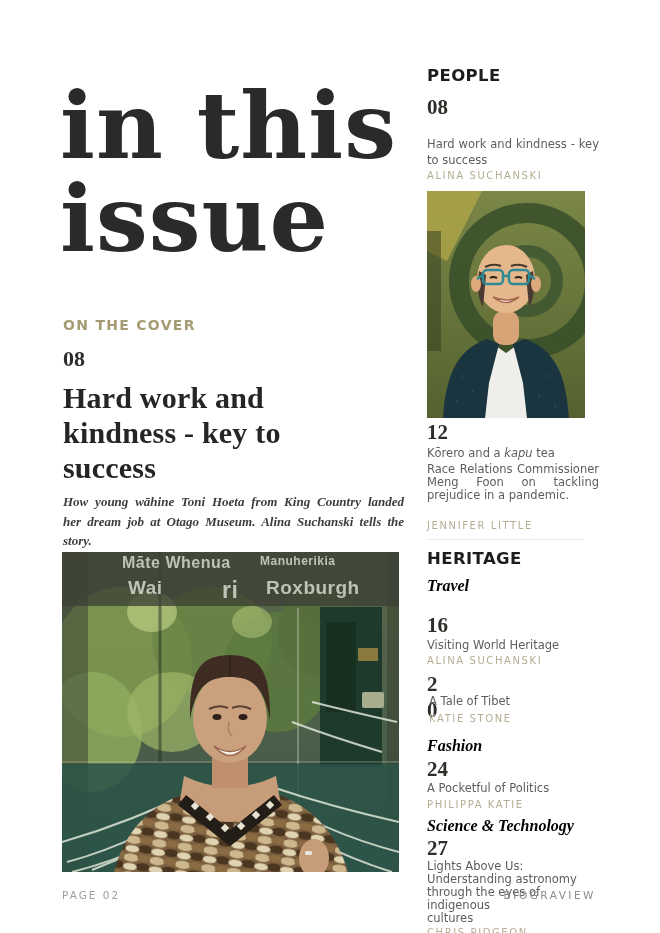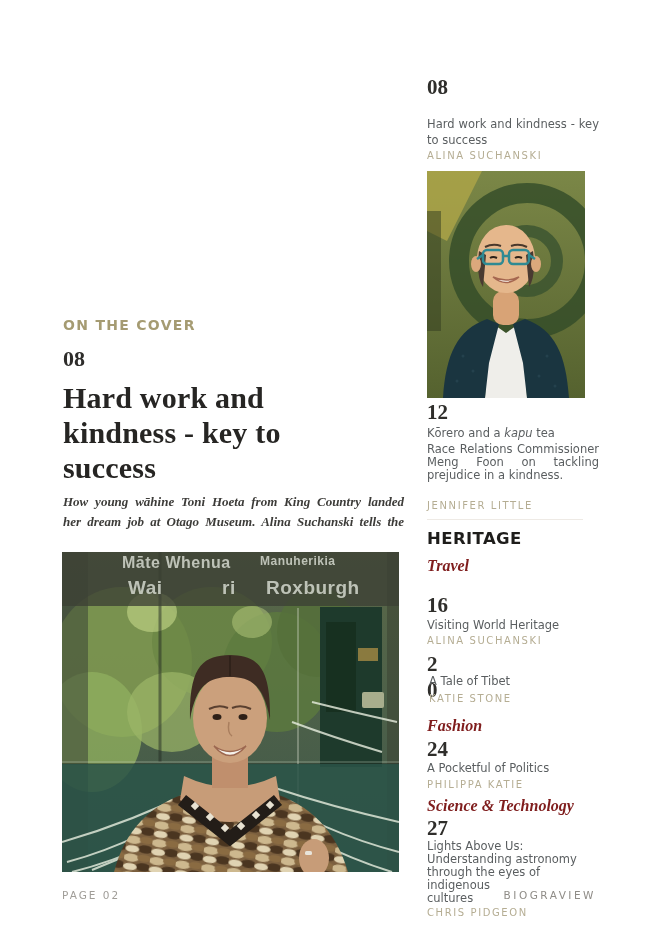--- a/index.html
+++ b/index.html
@@ -24,68 +24,71 @@
   .lede .last{display:block;text-align:left;}
 
   
   .cover-photo{position:absolute;left:62px;top:552px;width:337px;height:320px;margin:0;border-radius:32px;}
   .cover-photo svg{display:block;}
   .sign{position:absolute;font-family:"Liberation Sans",sans-serif;font-weight:700;
     color:#d9ddd3;opacity:.82;letter-spacing:.5px;pointer-events:none;}
   .s-r1a{left:60px;top:2px;font-size:16px;}
   .s-r1b{left:198px;top:2px;font-size:12px;}
   .s-r2a{left:66px;top:25px;font-size:19px;}
-  .s-r2b{left:160px;top:25px;font-size:19px;}
+  .s-r2b{left:160px;top:25px;font-size:23px;}
   .s-r2c{left:204px;top:25px;font-size:19px;}
 
   
   .right{position:absolute;left:427px;top:66px;width:170px;}
   .sec-heading{font-weight:800;font-size:16.5px;line-height:20px;letter-spacing:.4px;
     color:#1e1d1b;margin:0;}
   .num{font-family:"Liberation Serif",serif;font-weight:700;font-size:21px;line-height:24px;
     color:#2f2e2b;}
   .item-title{font-size:11.5px;line-height:15.5px;color:#5a5e60;margin:0;width:172px;}
   .item-title .jl{display:block;text-align:justify;text-align-last:justify;}
   .item-desc{font-size:11.5px;line-height:13px;color:#5a5e60;margin:0;width:172px;}
   .item-desc .jl{display:block;text-align:justify;text-align-last:justify;}
   .byline{font-size:10px;line-height:12px;letter-spacing:1.6px;color:#b5ad93;}
   .portrait{width:158px;height:227px;margin:9px 0 0;}
   .divider{border:0;border-top:1.5px solid #eeeae5;margin:7px 0 0;width:156px;}
   .subcat{font-family:"Liberation Serif",serif;font-style:italic;font-weight:700;
-    font-size:16px;line-height:18px;color:#7f1d1d;}
+    font-size:16px;line-height:18px;color:#000000;}
   .kapu-em{font-style:italic;}
 
   .wrap20{position:relative;height:58px;}
   .numwrap{width:15px;word-break:break-all;line-height:26px;}
   .overlap-title{position:absolute;left:2px;top:23px;width:162px;}
   .overlap-byline{position:absolute;left:2px;top:42px;}
 
   .mt1{margin-top:1px;}.mt2{margin-top:2px;}.mt3{margin-top:18px;}.mt4{margin-top:4px;}.mt6{margin-top:6px;}.mt8{margin-top:8px;}
   .mt9{margin-top:9px;}
   .preline{white-space:pre-line;}
 
   
   .footer-left{position:absolute;left:62px;top:889px;font-size:10.5px;letter-spacing:2px;color:#a09d98;}
   .footer-right{position:absolute;right:64px;top:889px;font-size:10.5px;letter-spacing:2.5px;color:#8f8c87;}
 </style>
 </head>
 <body>
 
 <div class="page">
 
+  <h1 class="masthead preline">in this
+issue</h1>
 
   <section class="cover">
     <div class="kicker">ON THE COVER</div>
     <div class="covernum">08</div>
     <h2 class="cover-title preline">Hard work and
 kindness - key to
 success</h2>
     <p class="lede">
       <span class="jl">How young wāhine Toni Hoeta from King Country landed</span>
       <span class="jl">her dream job at Otago Museum. Alina Suchanski tells the</span>
+      <span class="last">story.</span>
     </p>
   </section>
 
   <figure class="cover-photo">
     <svg width="337" height="320" viewBox="0 0 337 320">
       <defs>
         <linearGradient id="wbg" x1="0" y1="0" x2="0" y2="1">
           <stop offset="0" stop-color="#5a6848"></stop>
             <stop offset="1" stop-color="#3f584a"></stop>
         </linearGradient>
@@ -161,20 +164,21 @@
     </svg>
     <span class="sign s-r1a">Māte Whenua</span>
     <span class="sign s-r1b">Manuherikia</span>
     <span class="sign s-r2a">Wai</span>
     <span class="sign s-r2b">ri</span>
     <span class="sign s-r2c">Roxburgh</span>
   </figure>
 
   <aside class="right">
 
+    <h3 class="sec-heading">PEOPLE</h3>
 
     <div class="num mt9">08</div>
     <p class="item-title mt3">
       <span class="jl">Hard work and kindness - key</span>
       <span>to success</span>
     </p>
     <div class="byline mt2">ALINA SUCHANSKI</div>
 
     <figure class="portrait">
       <svg width="158" height="227" viewBox="0 0 158 227">
@@ -221,21 +225,21 @@
           <path d="M66,106 Q79,117 92,106 Q79,112 66,106 Z" fill="#fbf8f2" stroke="#a5664f" stroke-width="1.5"></path>
         </g>
       </svg>
     </figure>
 
     <div class="num mt2">12</div>
     <p class="item-title mt2"><span>Kōrero and a </span><em class="kapu-em">kapu</em><span> tea</span></p>
     <p class="item-desc mt1">
       <span class="jl">Race Relations Commissioner</span>
       <span class="jl">Meng Foon on tackling</span>
-      <span>prejudice in a kindness.</span>
+      <span>prejudice in a pandemic.</span>
     </p>
     <div class="byline mt3">JENNIFER LITTLE</div>
 
     <hr class="divider">
 
     <h3 class="sec-heading mt9">HERITAGE</h3>
 
     <div class="subcat mt8">Travel</div>
     <div class="num mt3">16</div>
     <p class="item-title mt1">Visiting World Heritage</p>

